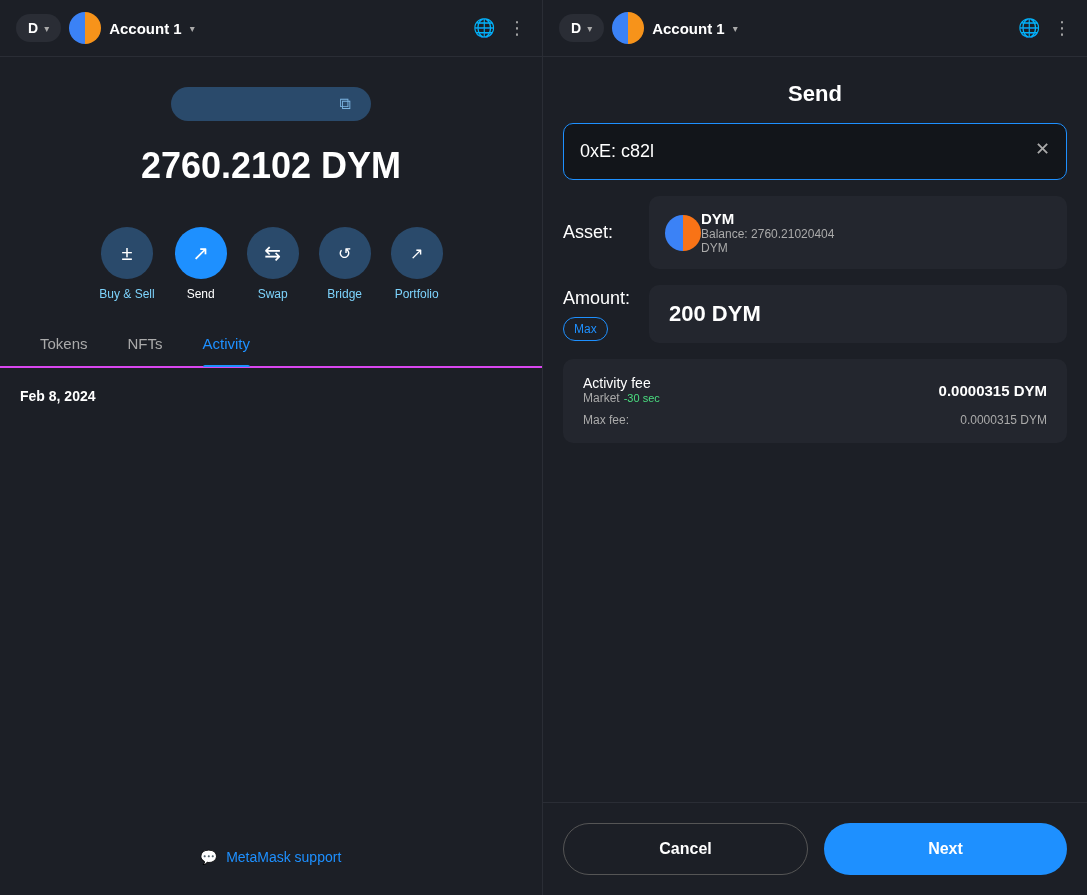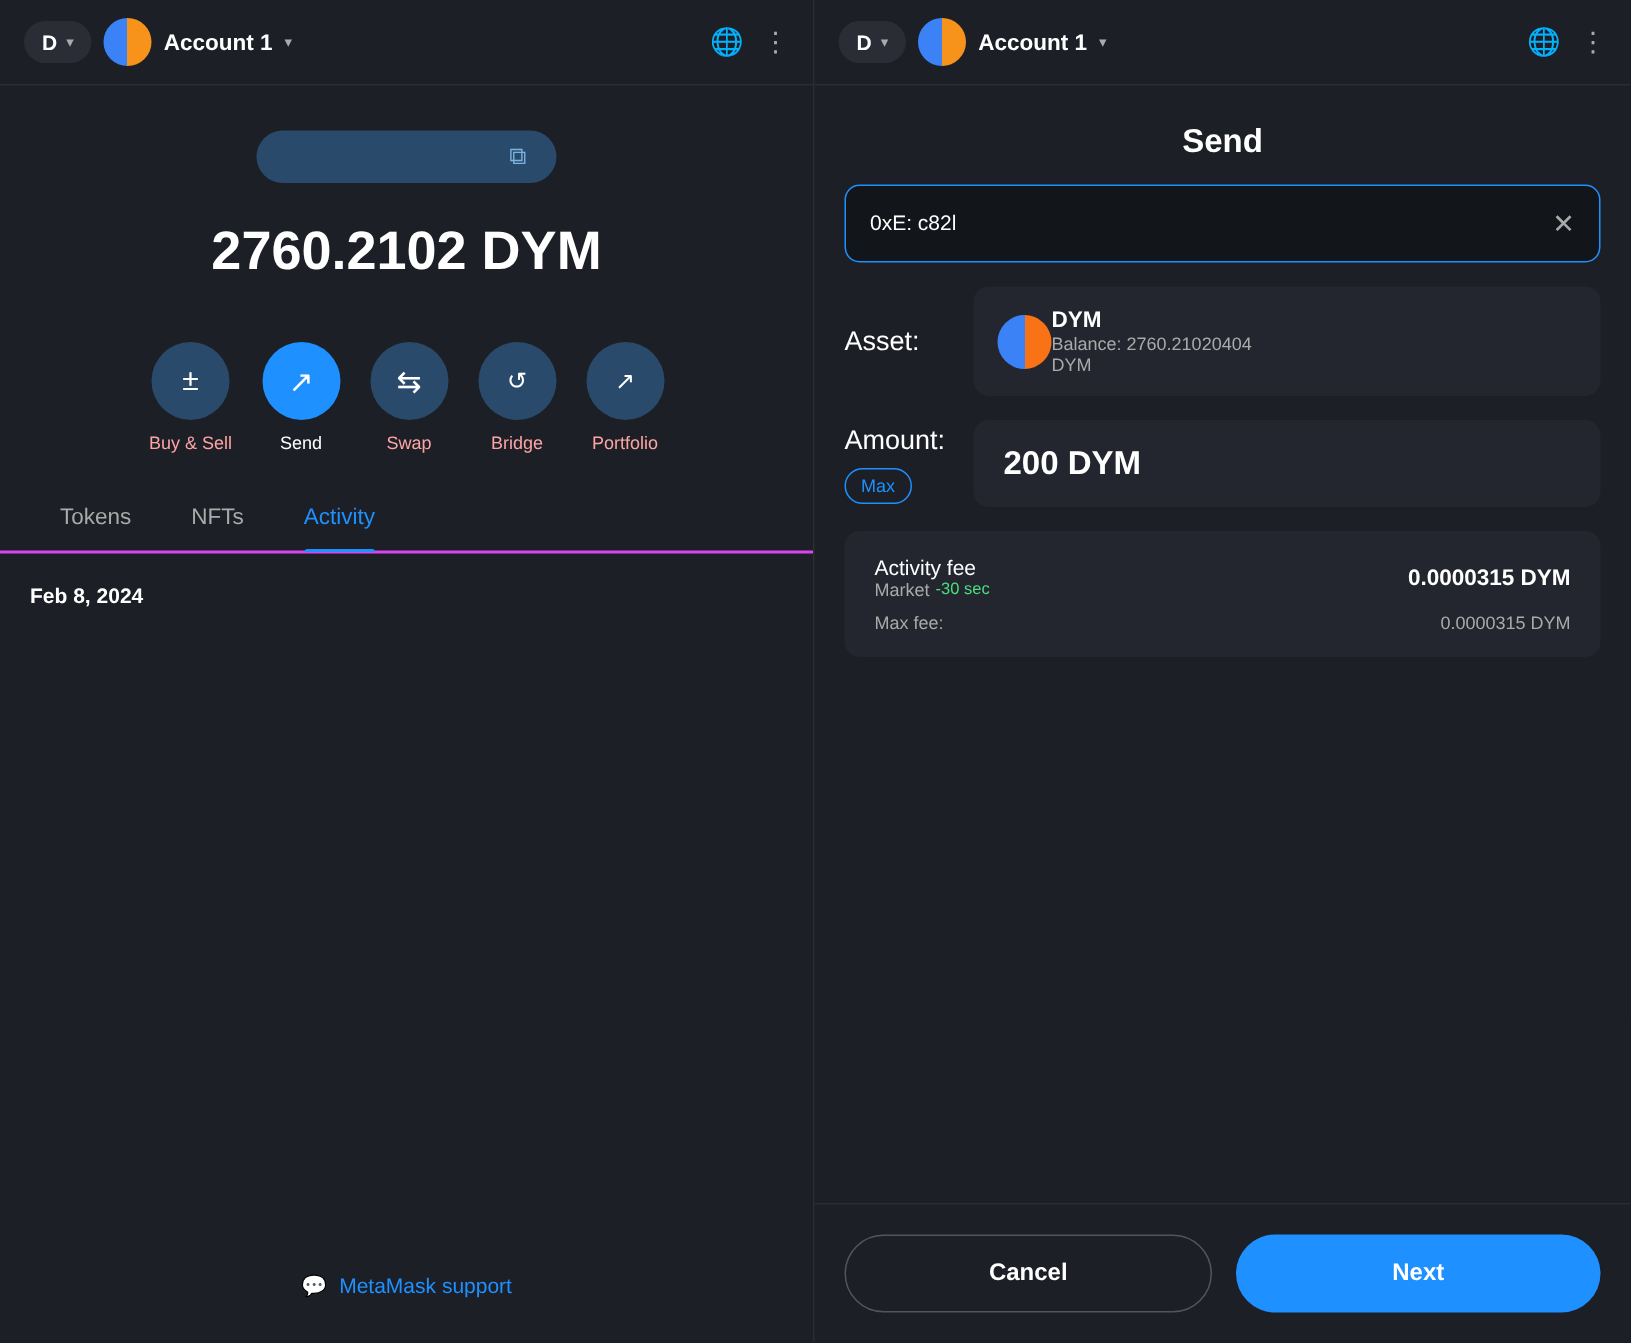--- a/index.html
+++ b/index.html
@@ -161,21 +161,21 @@
       justify-content: center;
       font-size: 20px;
       color: #fff;
     }
 
     .action-circle.active {
       background: #1e90ff;
     }
 
     .action-label {
-      color: #fca5a5;
+      color: #7dd3fc;
       font-size: 12px;
       text-align: center;
     }
 
     .action-label.active {
       color: #fff;
     }
 
     
     .tabs {
@@ -263,21 +263,21 @@
       border: 1.5px solid #1e90ff;
       border-radius: 10px;
       padding: 14px 16px;
       display: flex;
       justify-content: space-between;
       align-items: flex-start;
     }
 
     .address-text {
       color: #fff;
-      font-size: 14px;
+      font-size: 18px;
       line-height: 1.5;
     }
 
     .clear-icon {
       color: #aaa;
       font-size: 18px;
       cursor: pointer;
       flex-shrink: 0;
     }
 

